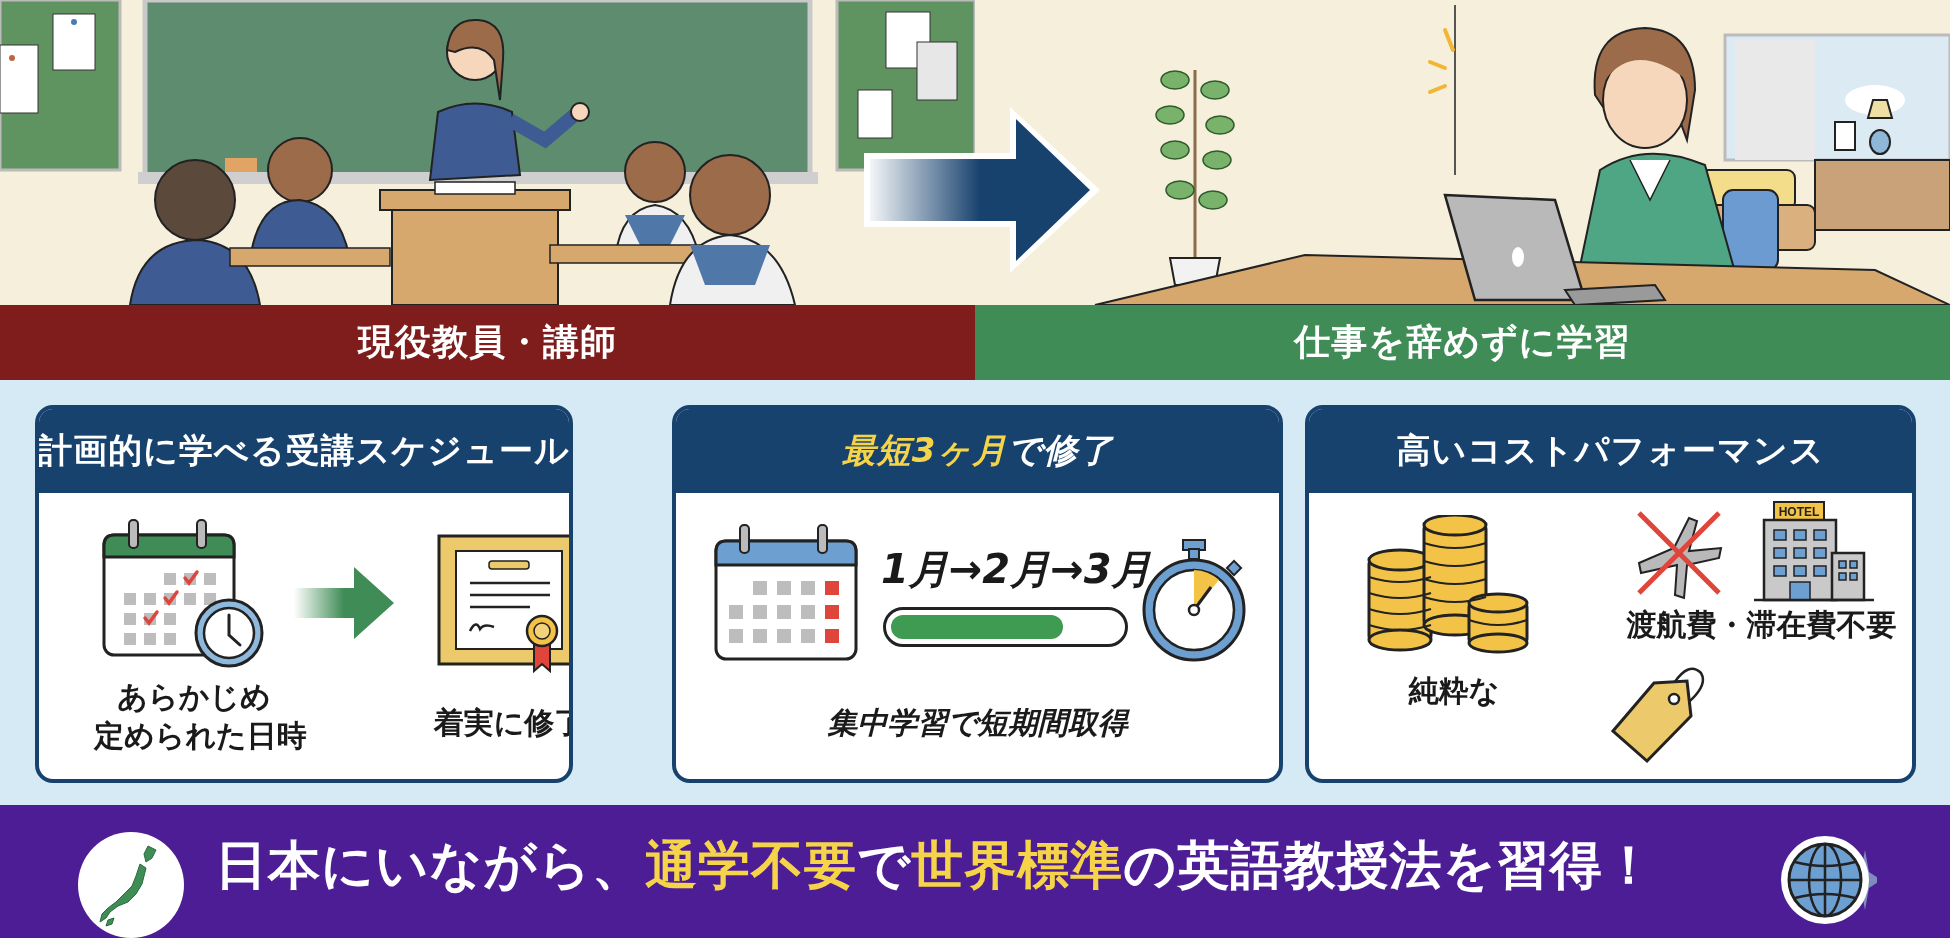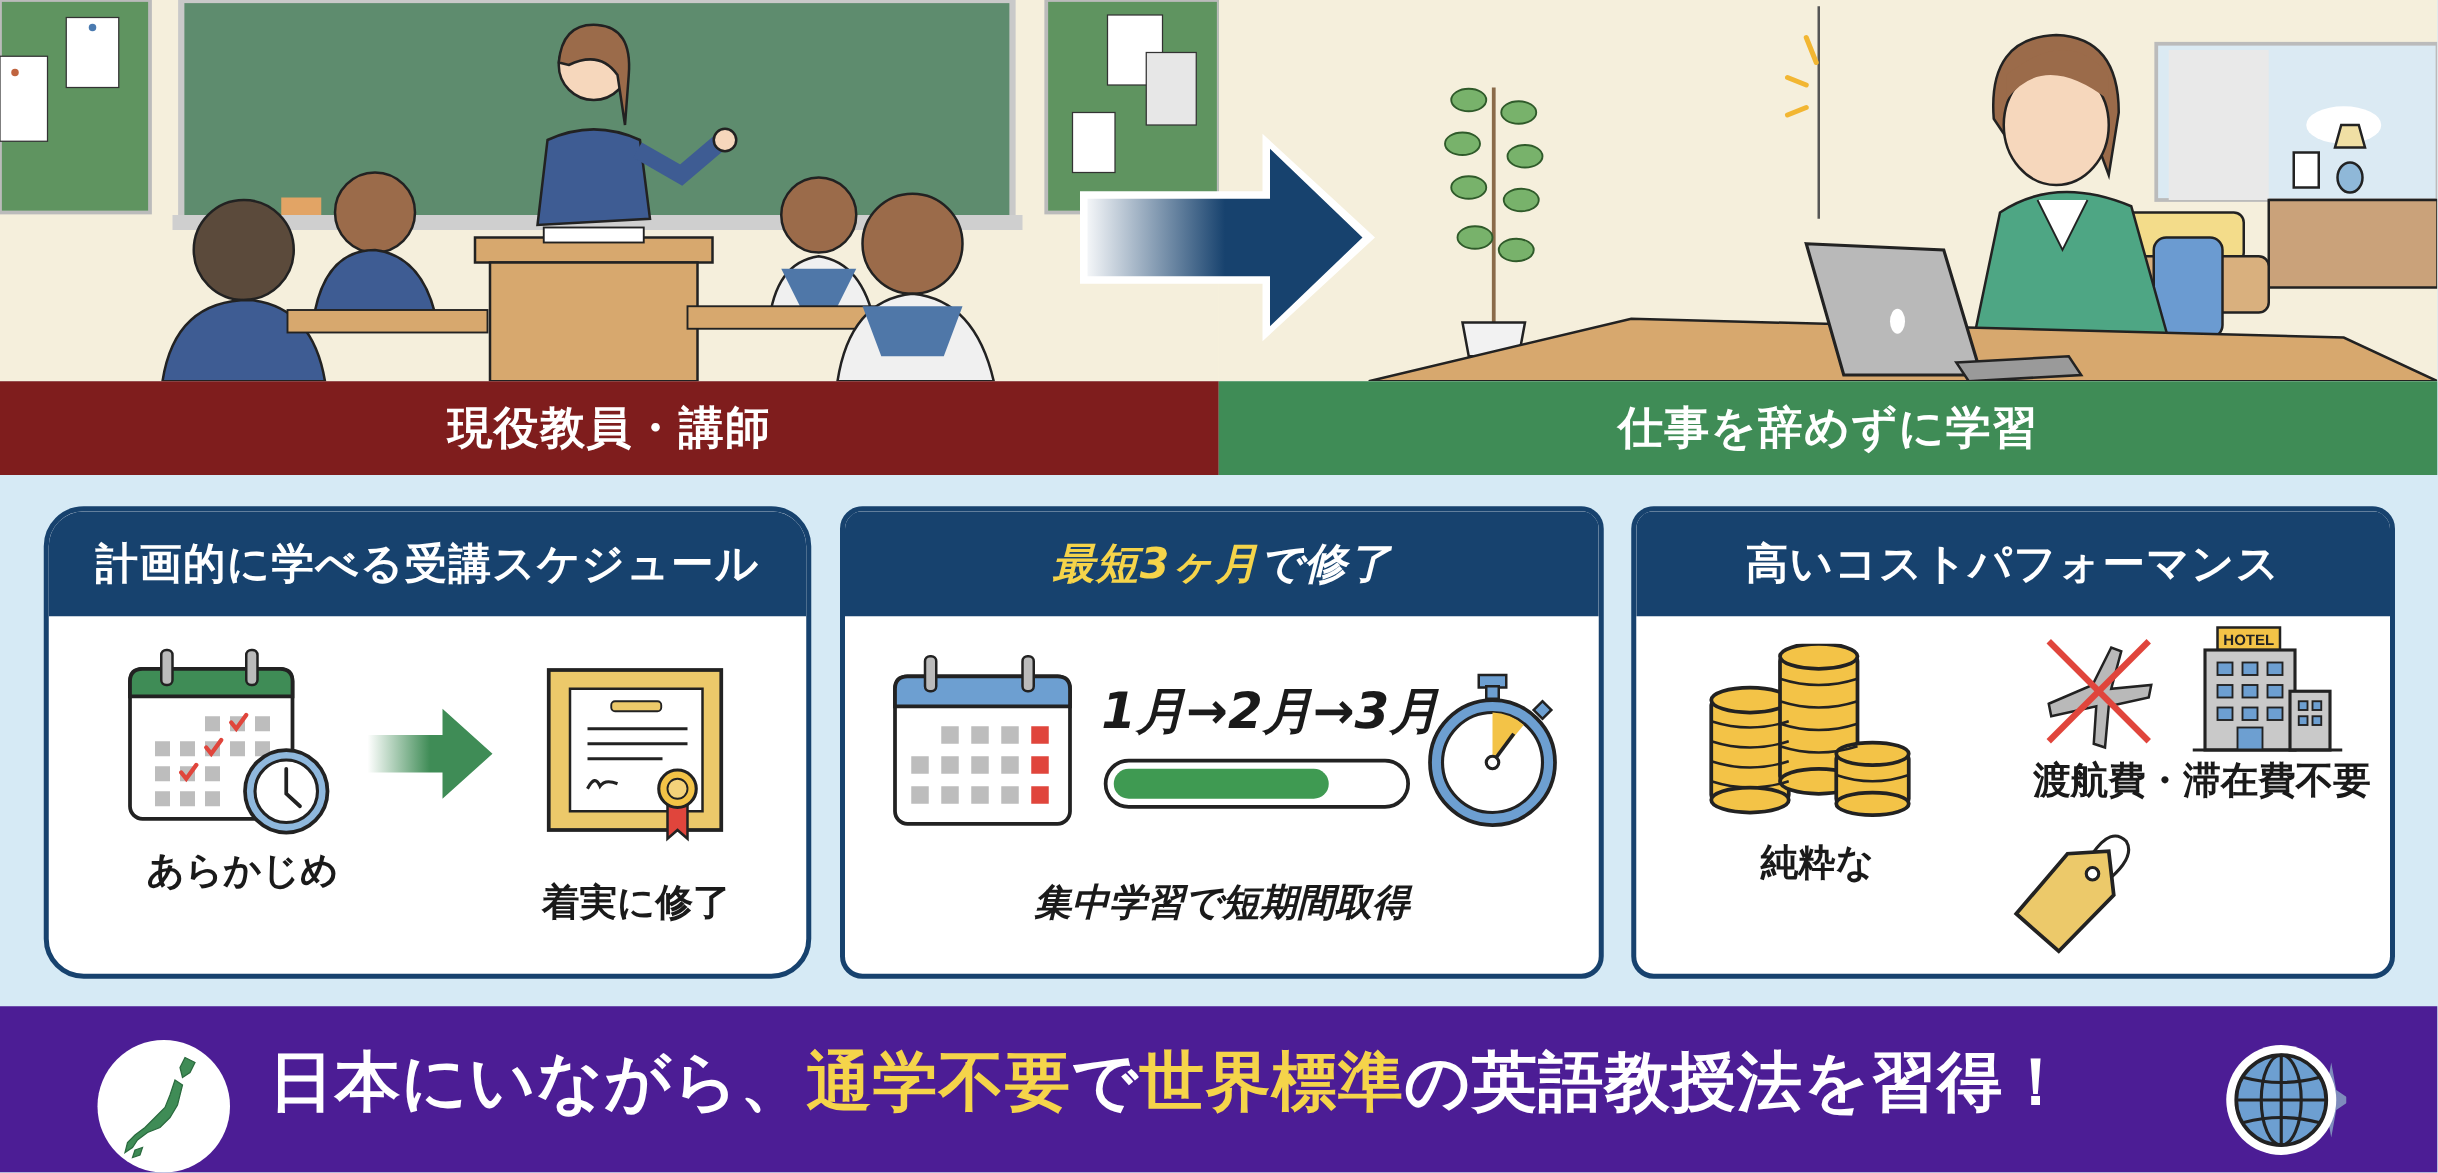--- a/index.html
+++ b/index.html
@@ -15,21 +15,21 @@
           color: #fff; font-weight: bold; font-size: 36px; letter-spacing: 1px; }
   .band-left { left: 0; width: 975px; background: #7f1d1d; }
   .band-right { left: 975px; width: 975px; background: #3f8c56; }
 
   
   .card { position: absolute; top: 405px; height: 378px; background: #ffffff; border: 4px solid #17426e; border-radius: 18px; overflow: hidden; }
   .card-head { height: 84px; background: #17426e; color: #fff; font-weight: bold; font-size: 34px;
                display: flex; align-items: center; justify-content: center; letter-spacing: 1px; white-space: nowrap; }
   .card-head .hl { color: #f5d44a; }
   .card-body { position: relative; height: 290px; }
-  .c1 { left: 35px; width: 614px; border-radius: 32px; }
+  .c1 { left: 35px; width: 538px; }
   .c2 { left: 672px; width: 611px; font-style: italic; }
   .c3 { left: 1305px; width: 611px; }
 
   .lbl { position: absolute; color: #1a1a1a; font-weight: bold; font-size: 30px; text-align: center; line-height: 1.3; white-space: nowrap; }
 
   
   .bottom { position: absolute; left: 0; top: 805px; width: 1950px; height: 133px; background: #4c1d95; }
   .bottom-msg { position: absolute; left: 215px; top: 26px; font-size: 52px; font-weight: bold; color: #fff; white-space: nowrap; letter-spacing: 1px; }
   .bottom-msg .hl { color: #f5d44a; }
   .japan-badge { position: absolute; left: 78px; top: 27px; width: 106px; height: 106px; border-radius: 50%; background: #fff; }
@@ -198,20 +198,21 @@
       <line x1="36" y1="52" x2="116" y2="52" stroke="#222" stroke-width="2.5"></line>
       <line x1="36" y1="64" x2="116" y2="64" stroke="#222" stroke-width="2.5"></line>
       <line x1="36" y1="76" x2="96" y2="76" stroke="#222" stroke-width="2.5"></line>
       <path d="M36 100 Q42 88 46 98 Q50 92 60 96" stroke="#222" stroke-width="2.5" fill="none"></path>
       <path d="M100 110 L100 140 L108 133 L116 140 L116 110 Z" fill="#e0453c" stroke="#222" stroke-width="2"></path>
       <circle cx="108" cy="100" r="15" fill="#f3c347" stroke="#222" stroke-width="2.5"></circle>
       <circle cx="108" cy="100" r="8" fill="#f3d27a" stroke="#222" stroke-width="1.5"></circle>
     </svg>
     <div class="lbl" style="left:55px;top:184px;width:200px;">
       <div>あらかじめ</div>
+      <div>定められた日時</div>
     </div>
     <div class="lbl" style="left:385px;top:210px;width:170px;">着実に修了</div>
   </div>
 </div>
 
 <div class="card c2">
   <div class="card-head">
     <span class="hl">最短3ヶ月</span>
       <span>で修了</span>
   </div>

